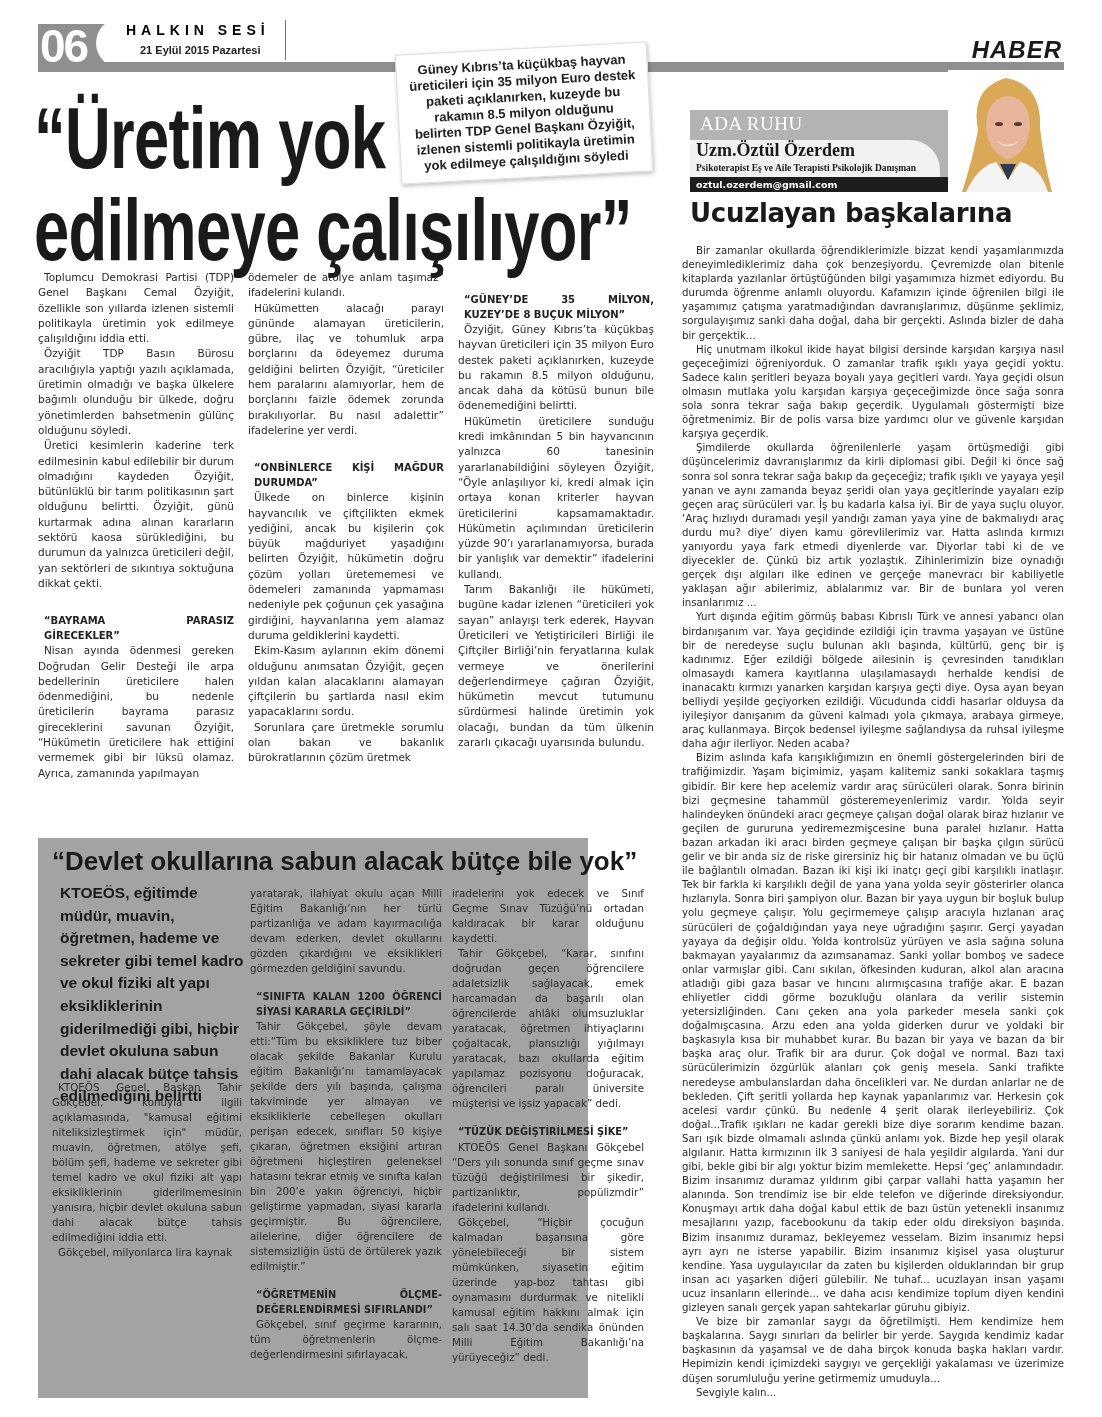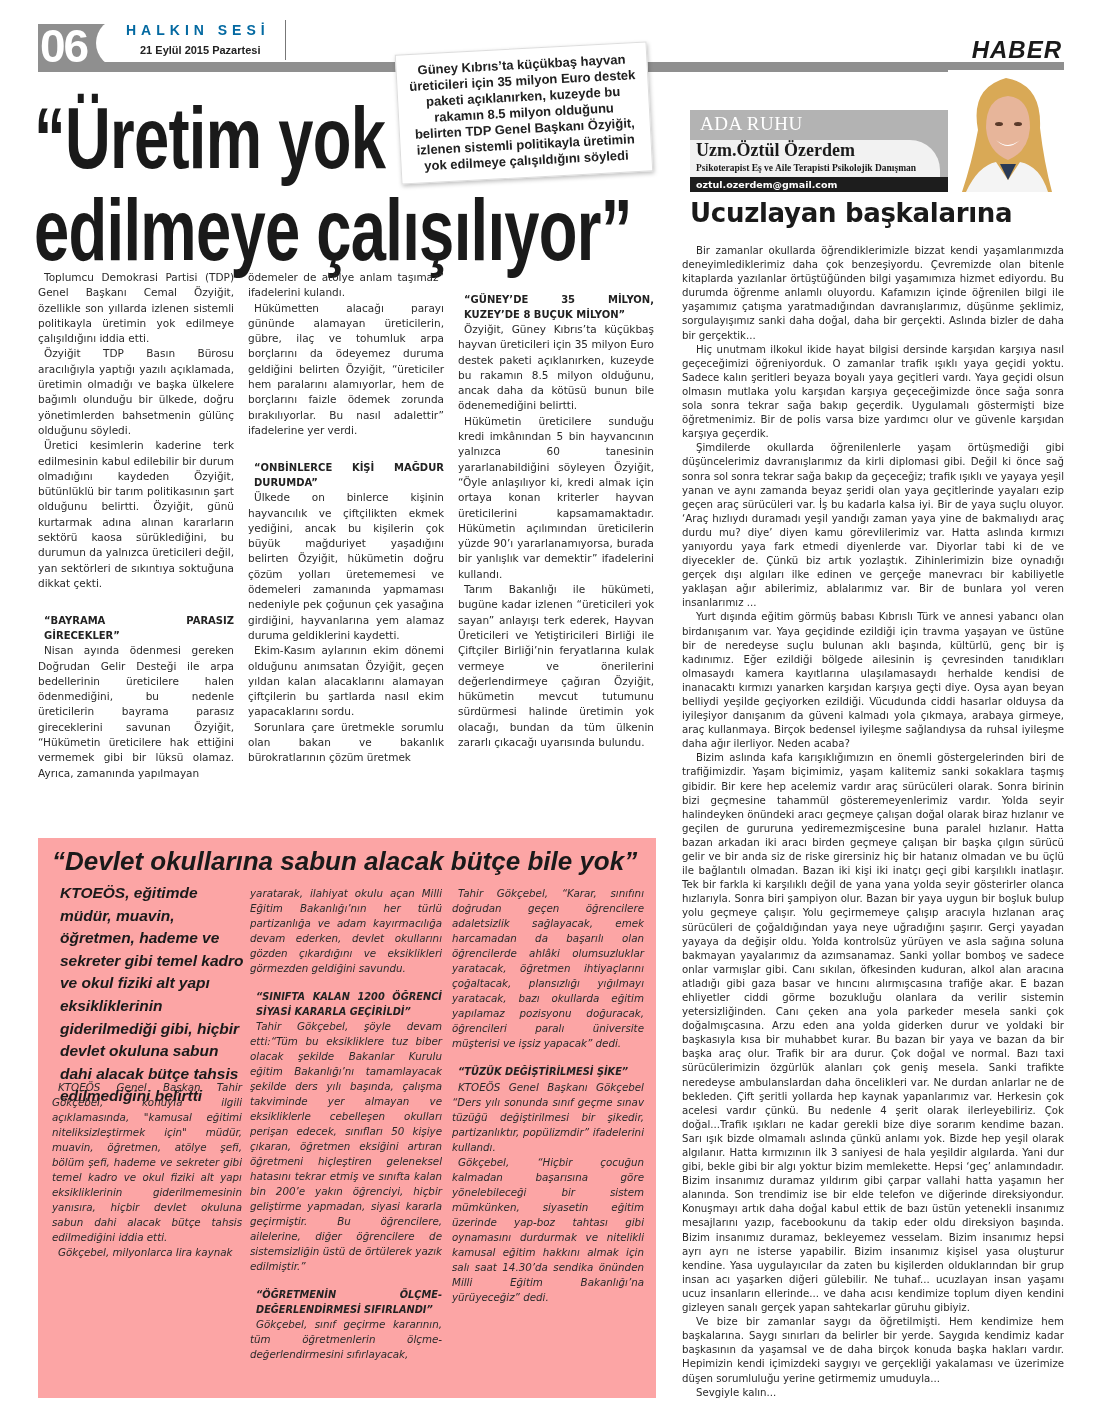--- a/index.html
+++ b/index.html
@@ -3,40 +3,40 @@
 <meta charset="utf-8">
 <style>
   * { box-sizing: border-box; margin: 0; padding: 0; }
   html, body { width: 1102px; height: 1417px; background: #ffffff; overflow: hidden; }
   body { position: relative; font-family: "DejaVu Sans", sans-serif; color: #222; }
 
   
   .page-num-block { position: absolute; left: 38px; top: 24px; width: 92px; height: 46px; background: #8f8f8f; }
   .page-num { position: absolute; left: 40px; top: 18px; font-family: "Liberation Sans", sans-serif; font-weight: bold; font-size: 46px; letter-spacing: -2px; color: #ffffff; line-height: 56px; }
   .masthead-curve { position: absolute; left: 96px; top: 18px; width: 200px; height: 50px; background: #fff; border-top-left-radius: 40px; border-bottom-left-radius: 40px; }
-  .paper-name { position: absolute; left: 126px; top: 22px; font-family: "Liberation Sans", sans-serif; font-weight: bold; font-size: 14px; letter-spacing: 5px; color: #0369a1; }
+  .paper-name { position: absolute; left: 126px; top: 22px; font-family: "Liberation Sans", sans-serif; font-weight: bold; font-size: 14px; letter-spacing: 5px; color: #000000; }
   .paper-date { position: absolute; left: 140px; top: 44px; font-family: "Liberation Sans", sans-serif; font-weight: bold; font-size: 11px; color: #222; }
   .masthead-divider { position: absolute; left: 285px; top: 20px; width: 1px; height: 40px; background: #777; }
   .top-rule { position: absolute; left: 38px; top: 62px; width: 1026px; height: 10px; background: #8f8f8f; }
   .section-label { position: absolute; right: 40px; top: 36px; font-family: "Liberation Sans", sans-serif; font-weight: bold; font-style: italic; font-size: 24px; letter-spacing: 1px; color: #1a1a1a; }
 
   
   .headline { position: absolute; left: 34px; top: 92px; width: 640px; font-family: "Liberation Sans", sans-serif; font-weight: bold; font-size: 88px; line-height: 92px; color: #1a1a1a; transform: scaleX(0.72); transform-origin: left top; letter-spacing: -1px; white-space: nowrap; }
   .callout { position: absolute; left: 398px; top: 48px; width: 252px; padding: 8px 10px; background: #fff; border: 1px solid #ddd; box-shadow: 1px 2px 4px rgba(0,0,0,0.25); transform: rotate(-3deg); font-family: "Liberation Sans", sans-serif; font-weight: bold; font-size: 13px; line-height: 16px; text-align: center; color: #222; }
 
   
   .col { position: absolute; font-family: "DejaVu Sans", sans-serif; font-size: 10.5px; line-height: 15.3px; color: #2a2a2a; text-align: justify; }
   .col p { text-indent: 6px; }
   .col h4 { font-family: "DejaVu Sans", sans-serif; font-weight: bold; font-size: 10px; line-height: 15px; margin-top: 22px; padding-left: 6px; color: #222; }
   .col1 { left: 38px; top: 270px; width: 196px; }
   .col2 { left: 248px; top: 270px; width: 196px; }
   .col3 { left: 458px; top: 270px; width: 196px; }
 
   
-  .box { position: absolute; left: 38px; top: 838px; width: 618px; height: 560px; background: #fca5a5; font-style: italic; }
+  .box { position: absolute; left: 38px; top: 838px; width: 550px; height: 560px; background: #a3a3a3; }
   .box-title { position: absolute; left: 14px; top: 8px; font-family: "Liberation Sans", sans-serif; font-weight: bold; font-size: 26px; color: #1a1a1a; white-space: nowrap; }
   .box-summary { position: absolute; left: 14px; top: 44px; width: 186px; font-family: "Liberation Sans", sans-serif; font-weight: bold; font-size: 15.5px; line-height: 22.6px; color: #1a1a1a; margin-left: 8px; }
   .bcol { position: absolute; font-family: "DejaVu Sans", sans-serif; font-size: 10.3px; line-height: 15px; color: #2a2a2a; text-align: justify; }
   .bcol p { text-indent: 6px; }
   .bcol h4 { font-weight: bold; font-size: 9.8px; line-height: 14.5px; margin-top: 14px; padding-left: 6px; color: #222; }
   .bcol1 { left: 14px; top: 242px; width: 190px; }
   .bcol2 { left: 212px; top: 48px; width: 192px; }
   .bcol3 { left: 414px; top: 48px; width: 192px; }
 
   
@@ -100,20 +100,21 @@
     <p>Gökçebel, milyonlarca lira kaynak</p>
   </div>
   <div class="bcol bcol2">
     <p style="text-indent:0">yaratarak, ilahiyat okulu açan Milli Eğitim Bakanlığı’nın her türlü partizanlığa ve adam kayırmacılığa devam ederken, devlet okullarını gözden çıkardığını ve eksiklikleri görmezden geldiğini savundu.</p>
     <h4>“SINIFTA KALAN 1200 ÖĞRENCİ SİYASİ KARARLA GEÇİRİLDİ”</h4>
     <p>Tahir Gökçebel, şöyle devam etti:“Tüm bu eksikliklere tuz biber olacak şekilde Bakanlar Kurulu eğitim Bakanlığı’nı tamamlayacak şekilde ders yılı başında, çalışma takviminde yer almayan ve eksikliklerle cebelleşen okulları perişan edecek, sınıfları 50 kişiye çıkaran, öğretmen eksiğini artıran öğretmeni hiçleştiren geleneksel hatasını tekrar etmiş ve sınıfta kalan bin 200’e yakın öğrenciyi, hiçbir geliştirme yapmadan, siyasi kararla geçirmiştir. Bu öğrencilere, ailelerine, diğer öğrencilere de sistemsizliğin üstü de örtülerek yazık edilmiştir.”</p>
     <h4>“ÖĞRETMENİN ÖLÇME-DEĞERLENDİRMESİ SIFIRLANDI”</h4>
     <p>Gökçebel, sınıf geçirme kararının, tüm öğretmenlerin ölçme-değerlendirmesini sıfırlayacak,</p>
   </div>
   <div class="bcol bcol3">
+    <p style="text-indent:0">iradelerini yok edecek ve Sınıf Geçme Sınav Tüzüğü’nü ortadan kaldıracak bir karar olduğunu kaydetti.</p>
     <p>Tahir Gökçebel, “Karar, sınıfını doğrudan geçen öğrencilere adaletsizlik sağlayacak, emek harcamadan da başarılı olan öğrencilerde ahlâki olumsuzluklar yaratacak, öğretmen ihtiyaçlarını çoğaltacak, plansızlığı yığılmayı yaratacak, bazı okullarda eğitim yapılamaz pozisyonu doğuracak, öğrencileri paralı üniversite müşterisi ve işsiz yapacak” dedi.</p>
     <h4>“TÜZÜK DEĞİŞTİRİLMESİ ŞİKE”</h4>
     <p>KTOEÖS Genel Başkanı Gökçebel “Ders yılı sonunda sınıf geçme sınav tüzüğü değiştirilmesi bir şikedir, partizanlıktır, popülizmdir” ifadelerini kullandı.</p>
     <p>Gökçebel, “Hiçbir çocuğun kalmadan başarısına göre yönelebileceği bir sistem mümkünken, siyasetin eğitim üzerinde yap-boz tahtası gibi oynamasını durdurmak ve nitelikli kamusal eğitim hakkını almak için salı saat 14.30’da sendika önünden Milli Eğitim Bakanlığı’na yürüyeceğiz” dedi.</p>
   </div>
 </div>
 
 <div class="ada-banner"></div>
 <div class="ada-label">ADA RUHU</div>
 <div class="ada-namebox"></div>

